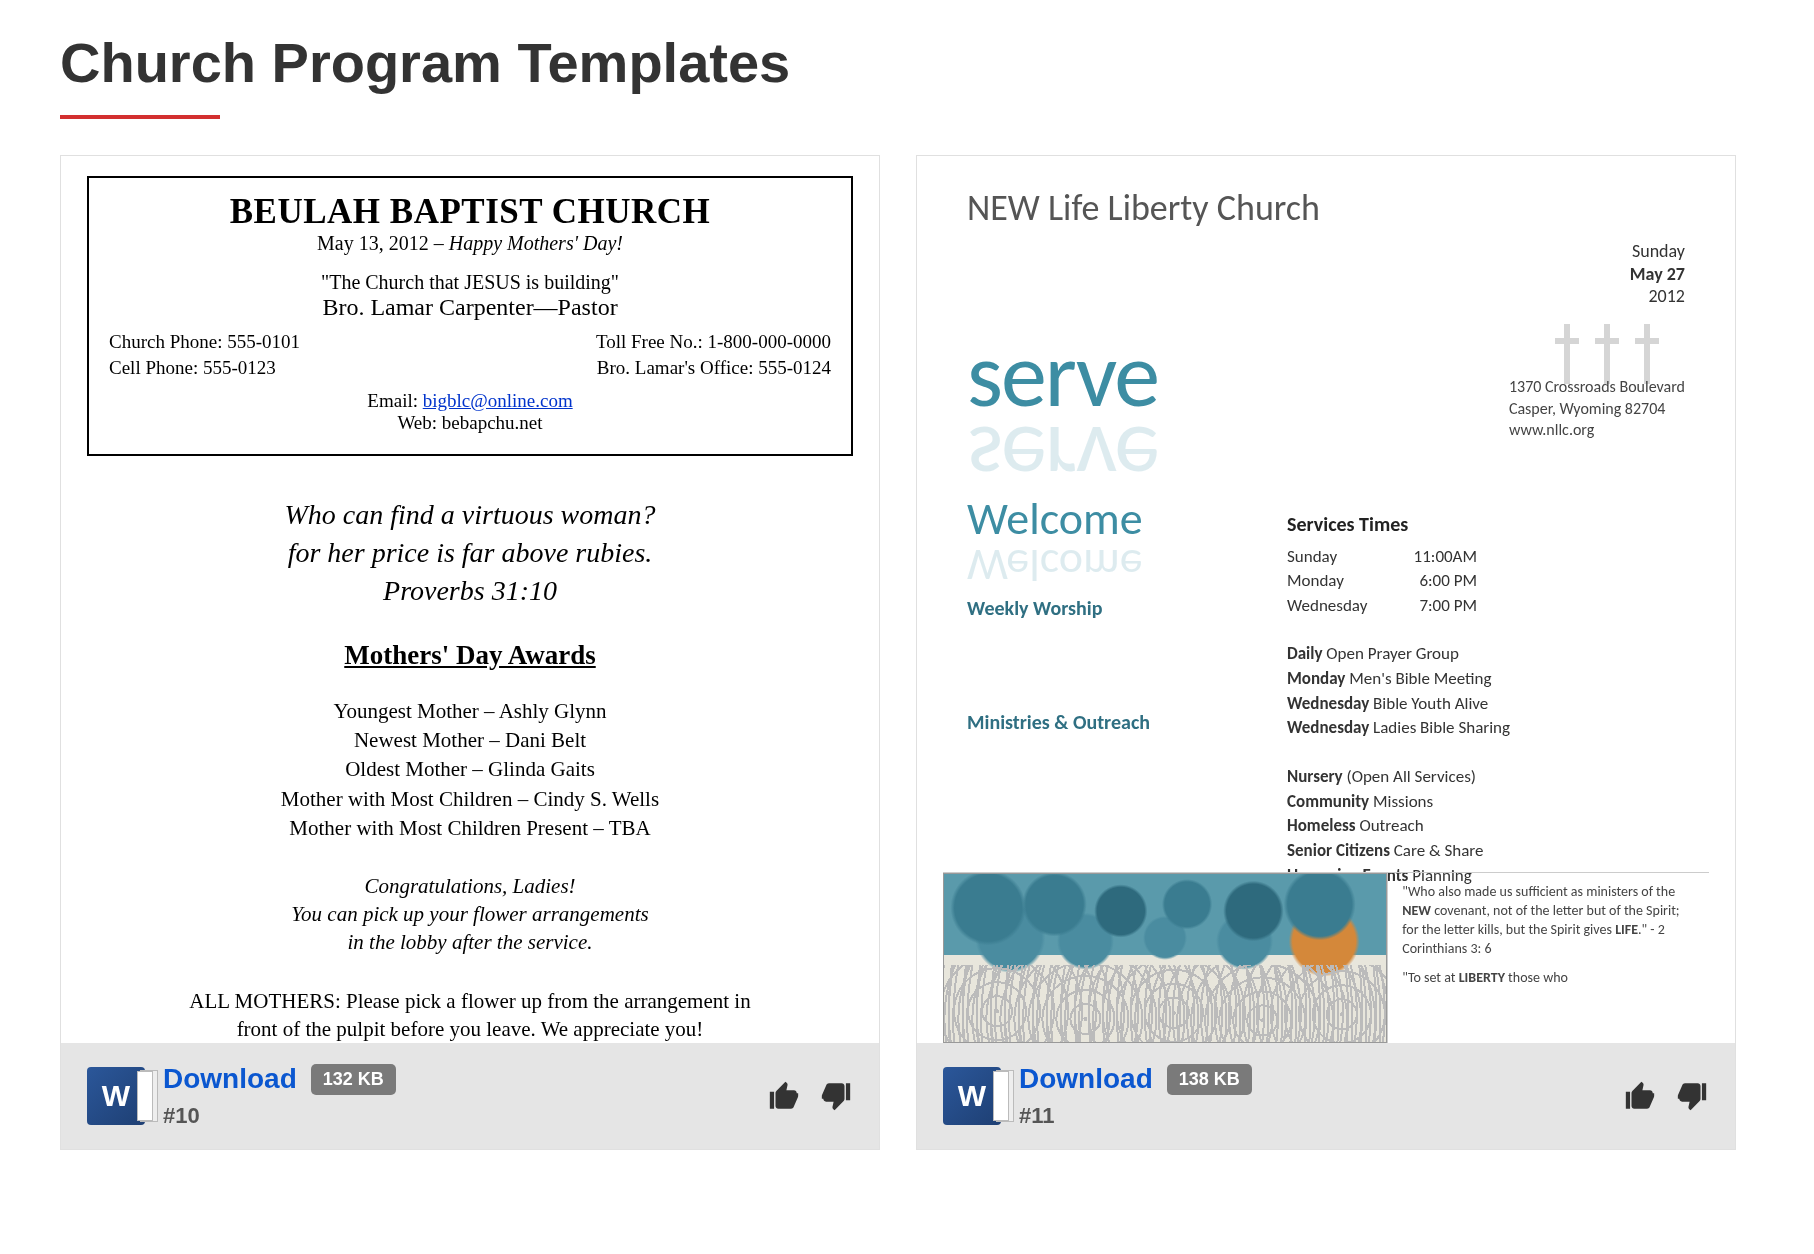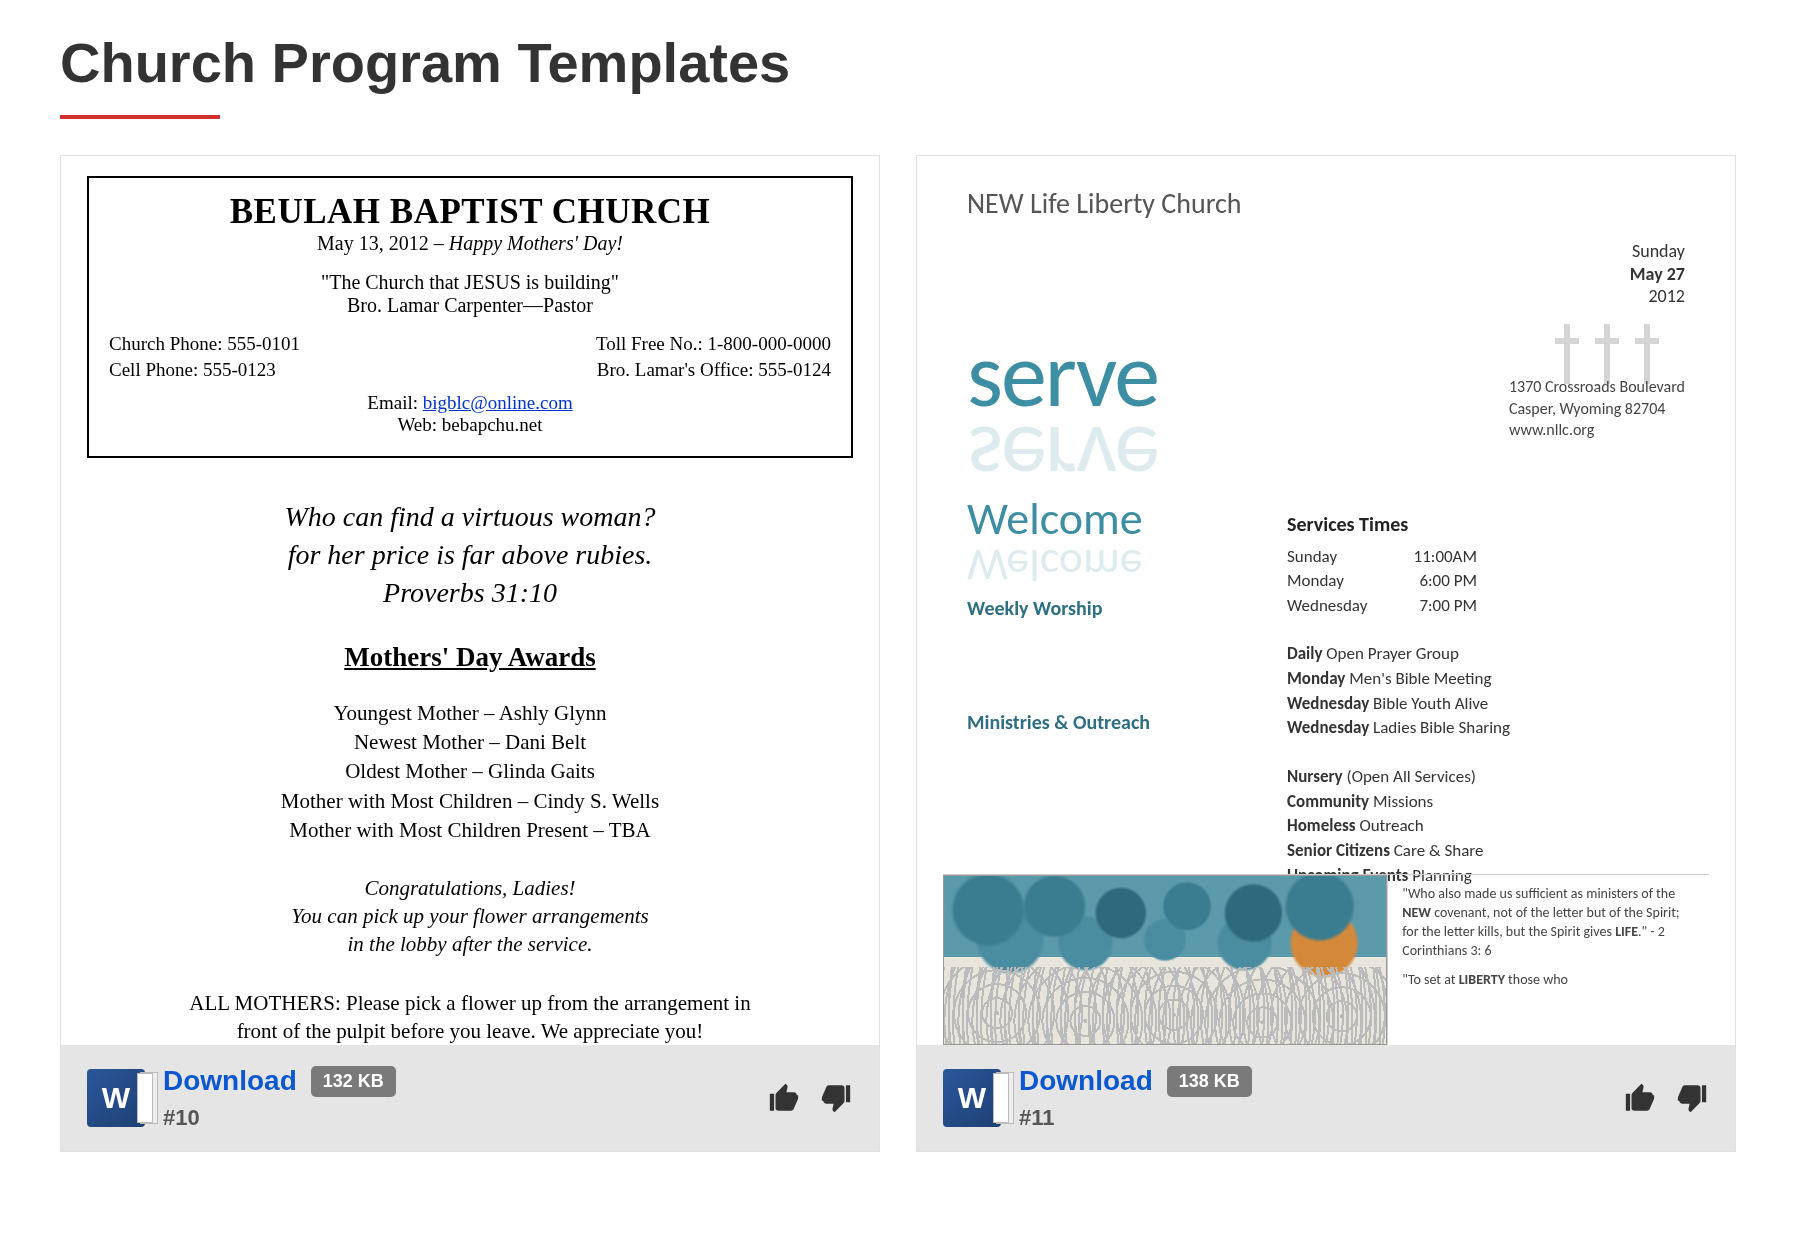--- a/index.html
+++ b/index.html
@@ -44,21 +44,21 @@
   .t1-box {
     border: 2px solid #000;
     padding: 14px 20px 20px;
     font-family: "Times New Roman", serif;
     color: #000;
   }
   .t1-title { text-align: center; font-size: 35px; font-weight: 700; letter-spacing: 0.5px; }
   .t1-date { text-align: center; font-size: 20px; margin-bottom: 16px; }
   .t1-date .it { font-style: italic; }
   .t1-slogan { text-align: center; font-size: 20px; }
-  .t1-pastor { text-align: center; font-size: 20px; margin-bottom: 14px; font-family: Liberation Serif, serif; }
+  .t1-pastor { text-align: center; font-size: 24px; margin-bottom: 8px; font-family: Liberation Serif, serif; }
   .t1-contacts { display: flex; justify-content: space-between; font-size: 19px; margin-bottom: 10px; }
   .t1-contacts div { line-height: 1.35; }
   .t1-email { text-align: center; font-size: 19px; margin-top: 4px; }
   .t1-email a { color: #0033cc; text-decoration: underline; }
   .t1-web { text-align: center; font-size: 19px; }
   .t1-script {
     font-family: "Brush Script MT", "Lucida Handwriting", cursive;
     text-align: center;
     font-size: 28px;
     line-height: 1.35;
@@ -97,21 +97,21 @@
 
   
   .t2 {
     font-family: Calibri, "Segoe UI", Arial, sans-serif;
     color: #333;
     padding: 10px 24px 0;
     position: relative;
     height: 100%;
   }
   .t2-head { display: flex; justify-content: space-between; align-items: flex-start; margin-bottom: 4px; }
-  .t2-churchname { font-size: 28px; color: #555; }
+  .t2-churchname { font-size: 36px; color: #555; }
   .t2-date { text-align: right; font-size: 18px; color: #333; line-height: 1.25; margin-top: 54px; }
   .t2-date .bold { font-weight: 700; }
   .t2-serve { position: relative; height: 150px; margin-top: -12px; margin-bottom: 10px; display: flex; align-items: center; gap: 30px; }
   .t2-serve-word {
     font-family: "Segoe UI Light", Calibri, sans-serif;
     font-size: 92px;
     font-weight: 300;
     color: #3d8da3;
     letter-spacing: -2px;
     position: relative;

